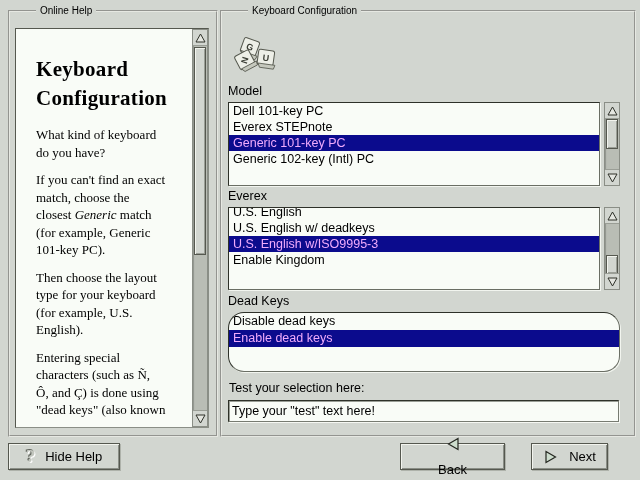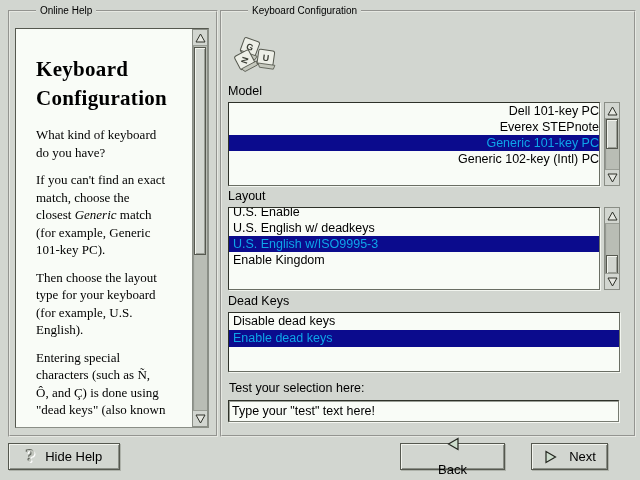--- a/index.html
+++ b/index.html
@@ -52,21 +52,21 @@
   .listbox{
     position:absolute;background:#f9fcf7;overflow:hidden;box-sizing:border-box;
     border:1px solid;border-color:#2e3129 #6a6e64 #6a6e64 #2e3129;
     box-shadow:1px 1px 0 rgba(250,252,246,0.8);
   }
   .row{
     height:16px;line-height:16px;font-size:12.5px;padding:0 0 0 4px;
     white-space:nowrap;overflow:hidden;
   }
   .list-deadkeys .row{height:17px;line-height:17px;}
-  .row.selected{background:#0b0b8d;color:#0ea5e9;}
+  .row.selected{background:#0b0b8d;color:#f0abfc;}
   .list-layout .row:first-child{margin-top:-4px;}
   .seclabel{
     position:absolute;left:6px;width:392px;text-align:left;
     font-size:12.5px;
   }
   .leftlabel{position:absolute;font-size:12.5px;}
   
   #test-input{
     position:absolute;box-sizing:border-box;background:#f9fcf7;
     border:1px solid;border-color:#2e3129 #777b71 #777b71 #2e3129;
@@ -152,63 +152,63 @@
         </g>
         <g transform="translate(27,13) rotate(8)">
           <rect x="0" y="0" width="16" height="15" rx="2" fill="#edefe7" stroke="#55584e"></rect>
           <path d="M1 14 L3 18 L17 18 L18 14 Z" fill="#c5c8bd" stroke="#55584e" stroke-width="0.8"></path>
           <text x="8" y="11" font-size="9" font-weight="bold" fill="#3c3f36" text-anchor="middle" font-family="Liberation Sans, sans-serif">U</text>
         </g>
       </svg>
     </div>
 
     <div class="seclabel" style="top:72px;">Model</div>
-    <div class="listbox" style="left:6px;top:90px;width:372px;height:84px;text-align:right;">
+    <div class="listbox" style="left:6px;top:90px;width:372px;height:84px;">
         <div class="row">Dell 101-key PC</div>
         <div class="row">Everex STEPnote</div>
         <div class="row selected">Generic 101-key PC</div>
         <div class="row">Generic 102-key (Intl) PC</div>
       </div>
     <div class="sb" style="left:382px;top:90px;height:84px;">
       <div class="sb-btn sb-up">
         <svg width="11" height="10" viewBox="0 0 11 10" class="arrow-svg">
             <path d="M5.5 1 L10 9 L1 9 Z" fill="#e4e6e0" stroke="#2e3129" stroke-width="1"></path>
           </svg>
       </div>
       <div class="sb-thumb" style="top:16px;height:28px;"></div>
       <div class="sb-btn sb-down">
         <svg width="11" height="10" viewBox="0 0 11 10" class="arrow-svg">
             <path d="M5.5 9 L1 1 L10 1 Z" fill="#e4e6e0" stroke="#2e3129" stroke-width="1"></path>
           </svg>
       </div>
     </div>
 
-    <div class="seclabel" style="top:177px;">Layout</div>
+    <div class="seclabel" style="top:177px;">Everex</div>
     <div class="listbox list-layout" style="left:6px;top:195px;width:372px;height:83px;">
-        <div class="row">U.S. Enable</div>
+        <div class="row">U.S. English</div>
         <div class="row">U.S. English w/ deadkeys</div>
         <div class="row selected">U.S. English w/ISO9995-3</div>
         <div class="row">Enable Kingdom</div>
       </div>
     <div class="sb" style="left:382px;top:195px;height:83px;">
       <div class="sb-btn sb-up">
         <svg width="11" height="10" viewBox="0 0 11 10" class="arrow-svg">
             <path d="M5.5 1 L10 9 L1 9 Z" fill="#e4e6e0" stroke="#2e3129" stroke-width="1"></path>
           </svg>
       </div>
       <div class="sb-thumb" style="bottom:15px;height:17px;"></div>
       <div class="sb-btn sb-down">
         <svg width="11" height="10" viewBox="0 0 11 10" class="arrow-svg">
             <path d="M5.5 9 L1 1 L10 1 Z" fill="#e4e6e0" stroke="#2e3129" stroke-width="1"></path>
           </svg>
       </div>
     </div>
 
     <div class="seclabel" style="top:282px;">Dead Keys</div>
-    <div class="listbox list-deadkeys" style="left:6px;top:300px;width:392px;height:60px;">
+    <div class="listbox list-deadkeys" style="left:6px;top:300px;width:392px;height:60px;border-radius:16px;">
         <div class="row">Disable dead keys</div>
         <div class="row selected">Enable dead keys</div>
       </div>
 
     <div class="leftlabel" style="left:7px;top:369px;">Test your selection here:</div>
     <input id="test-input" type="text" style="left: 6px; top: 388px; width: 391px; height: 22px;" value="Type your &quot;test&quot; text here!">
   </div>
 
   <div class="btn" style="left:8px;top:443px;width:112px;">
     <span class="qmark">?</span>

